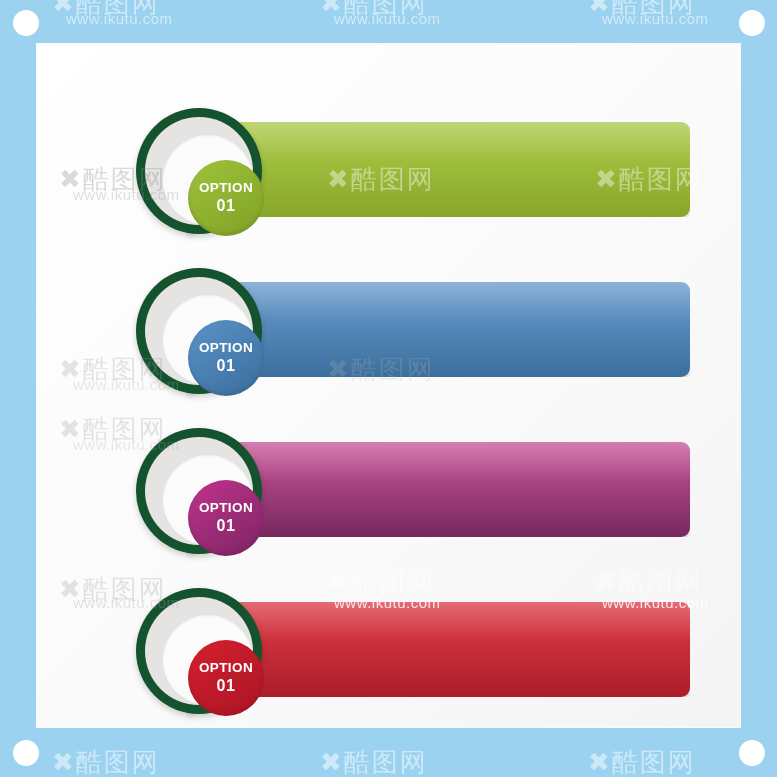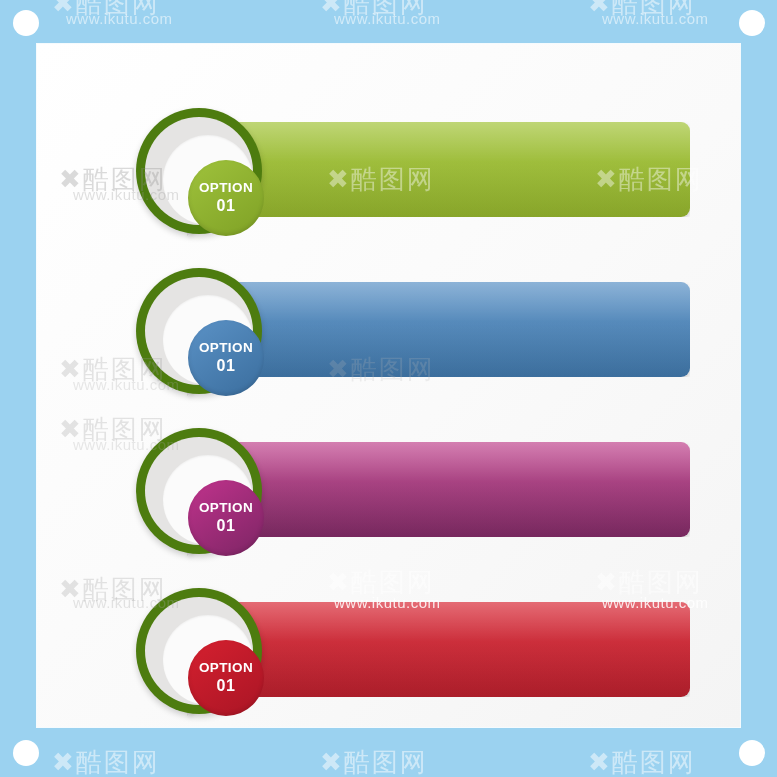--- a/index.html
+++ b/index.html
@@ -84,21 +84,21 @@
     border-bottom:51px solid transparent;
     border-left:62px solid #e3e2e1;
     z-index:4;
     filter:drop-shadow(2px 2px 2px rgba(0,0,0,.12));
   }
 
   
   .ring-outer{
     position:absolute;left:99px;top:19px;width:126px;height:126px;
     border-radius:50%;
-    background:#4d7c0f;
+    background:#14532d;
     box-shadow:0 3px 6px rgba(0,0,0,.18);
     z-index:5;
   }
   .ring-mid{
     position:absolute;left:9px;top:9px;width:108px;height:108px;
     border-radius:50%;
     background:#e5e4e3;
   }
   .ring-white{
     position:absolute;left:18px;top:18px;width:90px;height:90px;

